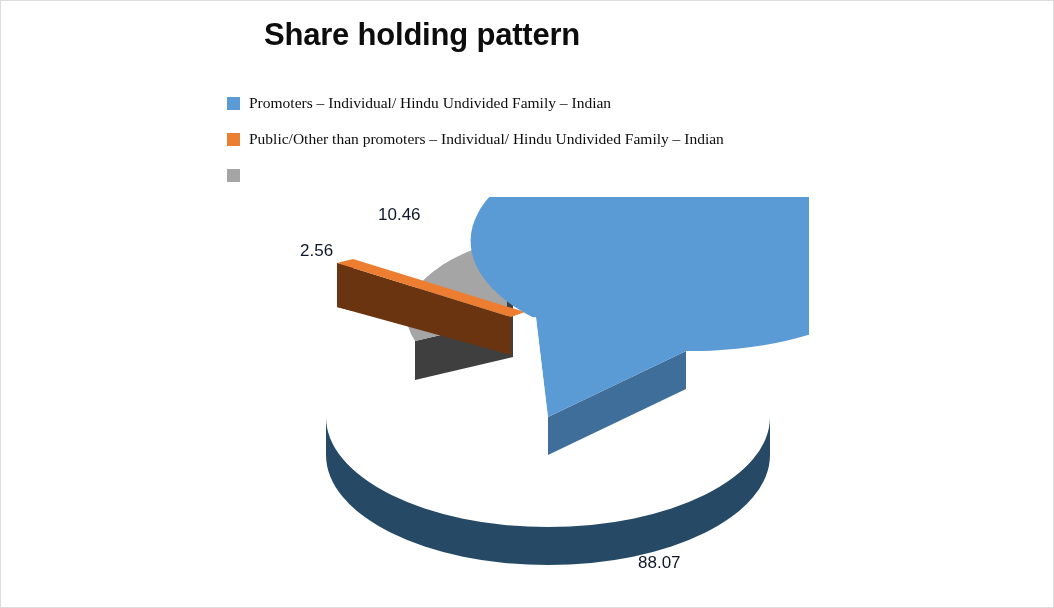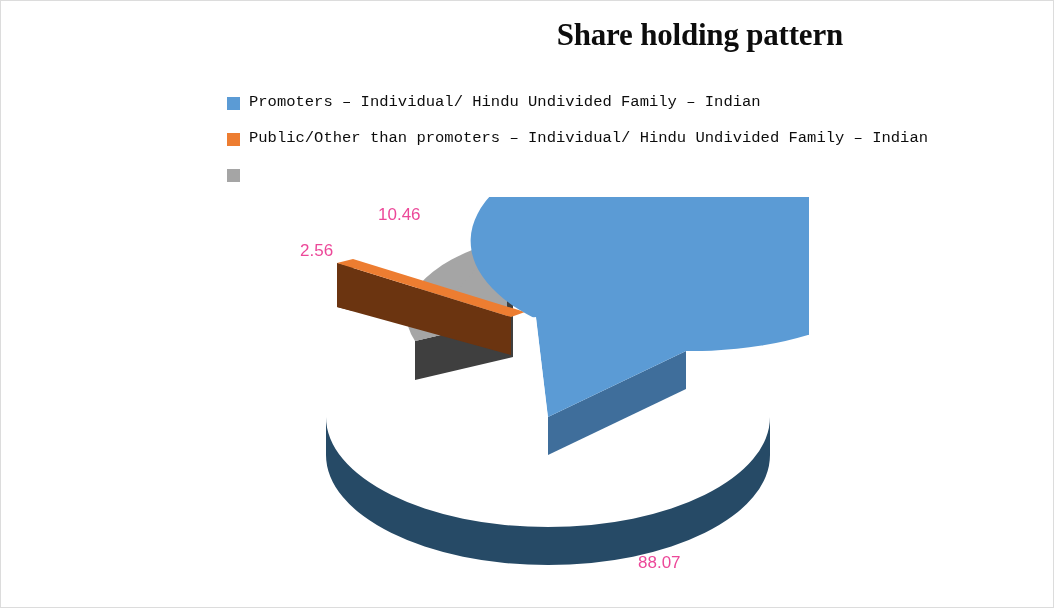--- a/index.html
+++ b/index.html
@@ -15,22 +15,22 @@
     border: 1px solid #dcdcdc;
     box-sizing: border-box;
     overflow: hidden;
     font-family: "Liberation Sans", sans-serif;
   }
   #chart-title {
     position: absolute;
     top: 16px;
     left: 0;
     width: 842px;
-    text-align: right;
-    font-family: Liberation Serif, serif;
+    text-align: center;
+    font-family: Liberation Sans, sans-serif;
     font-size: 31px;
     font-weight: bold;
     color: #0d0d0d;
     letter-spacing: -0.2px;
   }
   #legend {
     position: absolute;
     top: 84px;
     left: 226px;
     width: 700px;
@@ -40,38 +40,38 @@
     align-items: center;
     height: 36px;
   }
   .legend-swatch {
     width: 13px;
     height: 13px;
     flex: 0 0 13px;
     margin-right: 9px;
   }
   .legend-label {
-    font-family: Liberation Mono, monospace;
+    font-family: Liberation Serif, serif;
     font-size: 15.5px;
     color: #0d0d0d;
     white-space: nowrap;
     line-height: 1;
   }
   #pie-area {
     position: absolute;
     top: 196px;
     left: 248px;
     width: 560px;
     height: 400px;
   }
   .data-label {
     position: absolute;
     font-family: "Liberation Sans", sans-serif;
     font-size: 17px;
-    color: #ec4899;
+    color: #0f172a;
     white-space: nowrap;
   }
   #label-blue  { left: 389px; top: 356px; }
   #label-orange{ left: 51px;  top: 44px;  }
   #label-gray  { left: 129px; top: 8px;   }
 </style>
 </head>
 <body>
 
 <div id="page">

